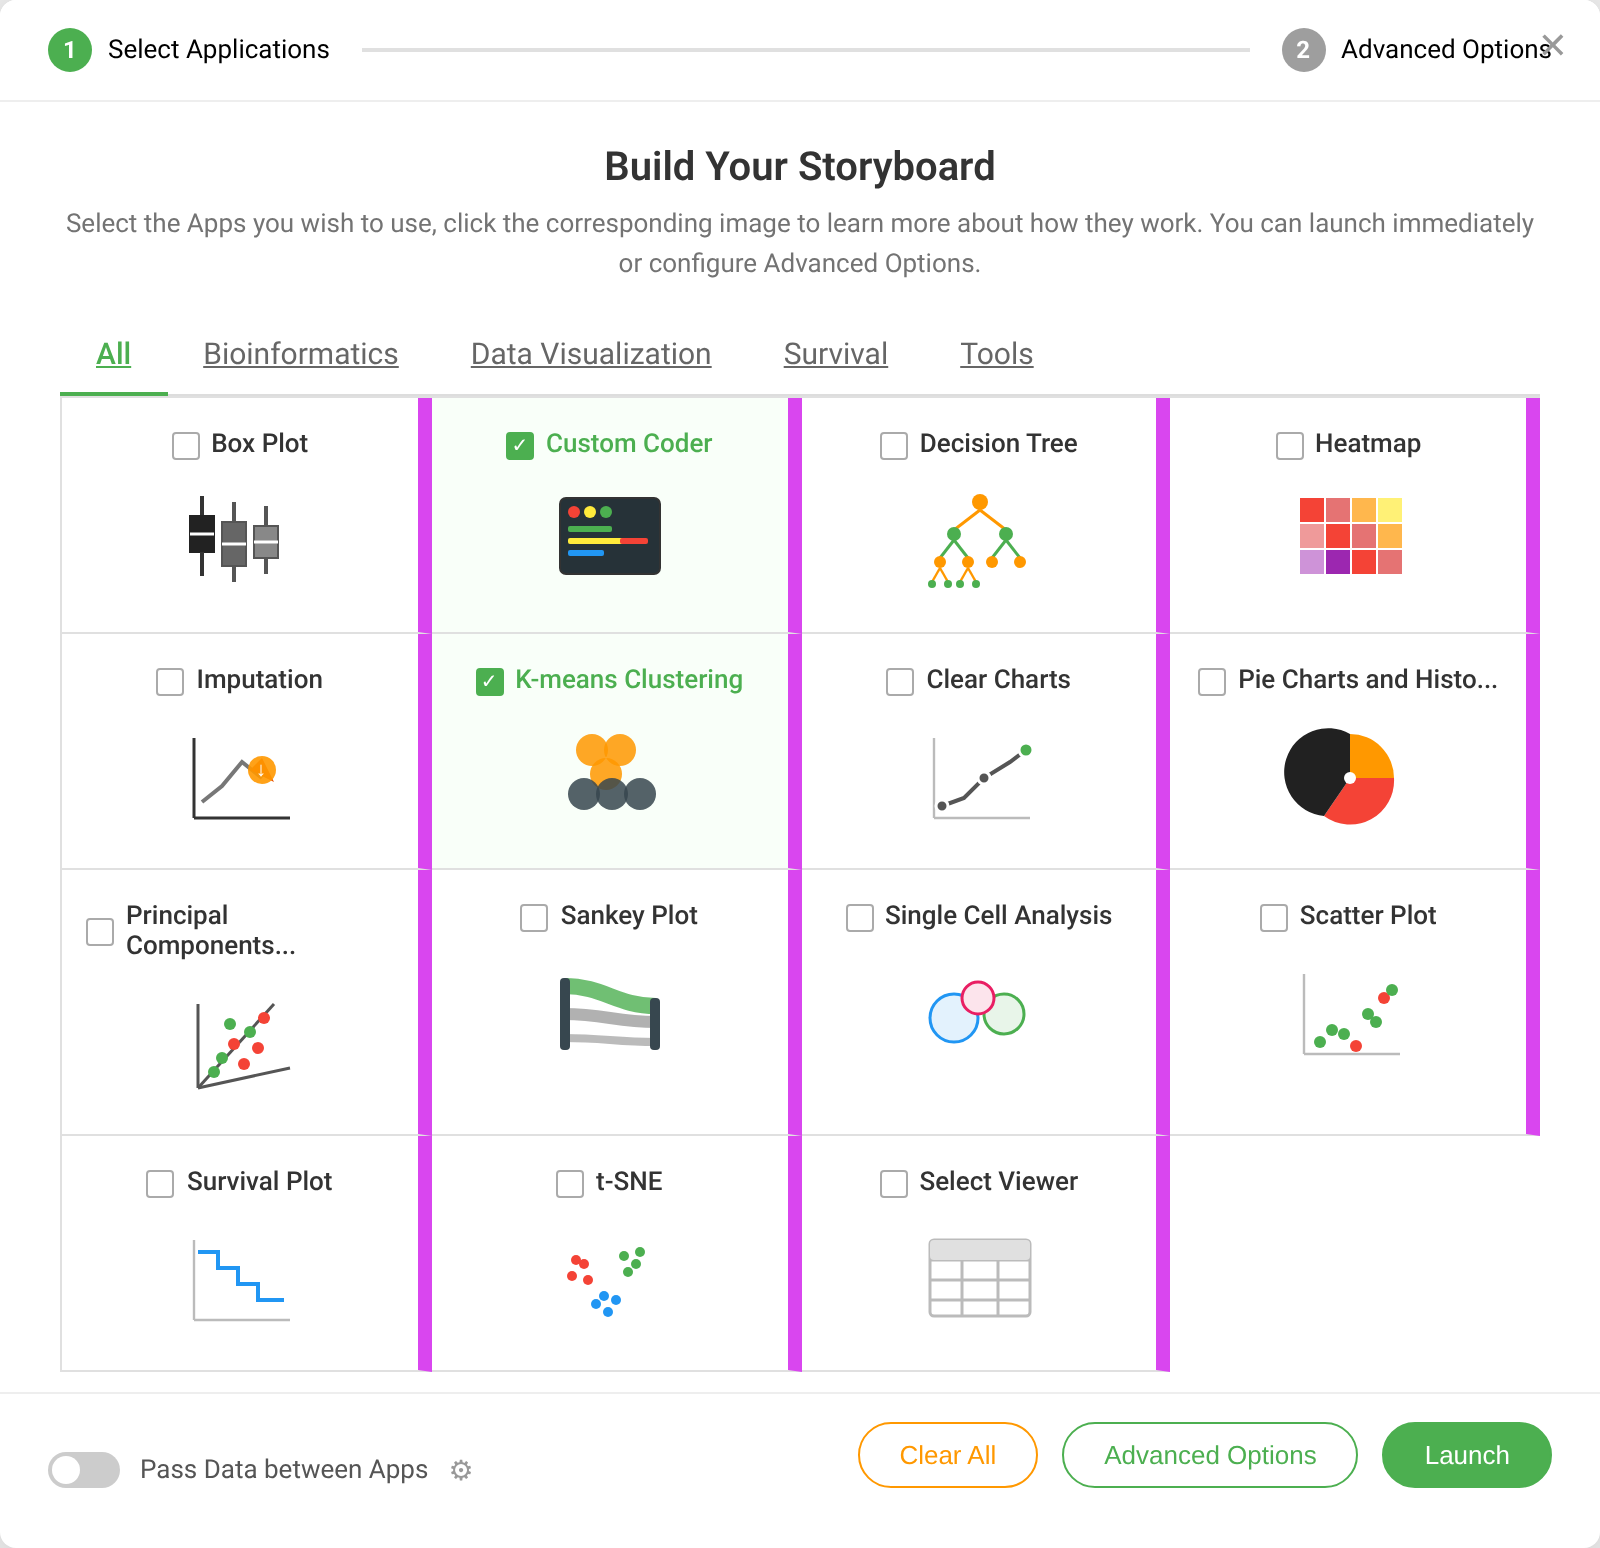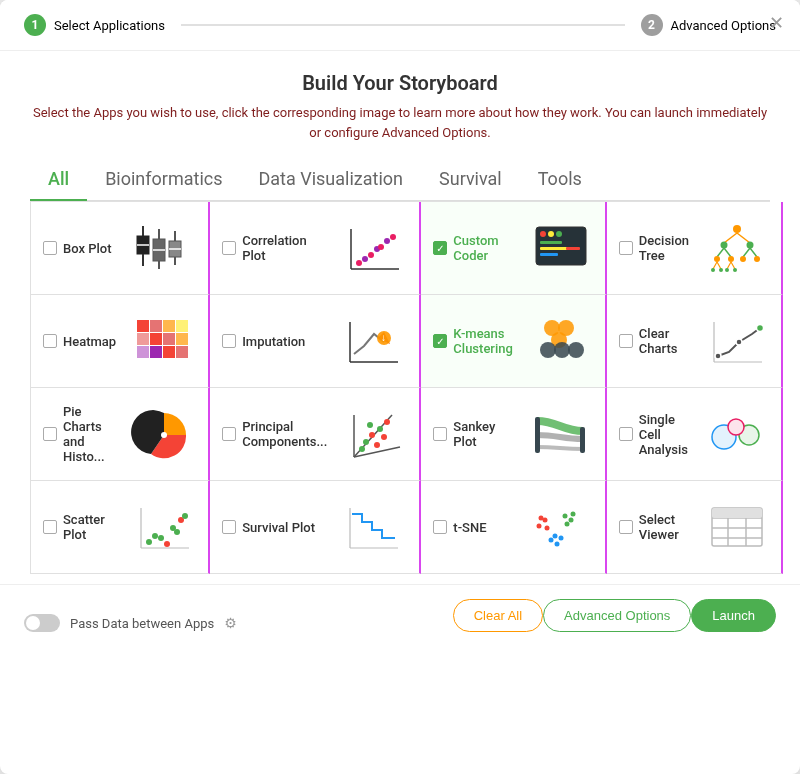--- a/index.html
+++ b/index.html
@@ -68,58 +68,58 @@
     .page-title {
       text-align: center;
       font-size: 20px;
       font-weight: 600;
       color: #333;
       margin-bottom: 8px;
     }
     .page-subtitle {
       text-align: center;
       font-size: 13px;
-      color: #7f1d1d;
+      color: #737373;
       margin-bottom: 16px;
       line-height: 1.5;
     }
     .tabs {
       display: flex;
       border-bottom: 1px solid #ddd;
       margin-bottom: 0;
     }
     .tab {
       padding: 10px 18px;
-      font-size: 18px;
+      font-size: 15px;
       color: #666;
       cursor: pointer;
       border-bottom: 2px solid transparent;
       margin-bottom: -1px;
+      text-decoration: underline;
     }
     .tab.active {
       color: #4caf50;
       border-bottom: 2px solid #4caf50;
       font-weight: 500;
     }
     .apps-grid {
       display: grid;
       grid-template-columns: repeat(4, 1fr);
       border-left: 1px solid #e0e0e0;
       border-top: 1px solid #e0e0e0;
     }
     .app-cell {
-      border-right: 2px solid #d946ef;
+      border-right: 7px solid #d946ef;
       border-bottom: 1px solid #e0e0e0;
       padding: 16px 12px;
       display: flex;
-      flex-direction: row;
+      flex-direction: column;
       align-items: center;
       gap: 10px;
       cursor: pointer;
-      justify-content: space-between;
     }
     .app-label {
       display: flex;
       align-items: center;
       gap: 6px;
       font-size: 13px;
       color: #333;
       font-weight: 500;
     }
     .app-label.selected { color: #4caf50; }
@@ -174,20 +174,21 @@
       width: 14px;
       height: 14px;
       background: white;
       border-radius: 50%;
       position: absolute;
       top: 2px;
       left: 2px;
     }
     .footer-actions {
       display: flex;
+      gap: 12px;
       align-items: center;
     }
     .btn {
       padding: 8px 20px;
       border-radius: 20px;
       font-size: 13px;
       cursor: pointer;
       border: 1.5px solid transparent;
       font-weight: 500;
     }
@@ -257,39 +258,20 @@
             <line x1="24" y1="29" x2="36" y2="29" stroke="#fff" stroke-width="1.5"></line>
 
             <line x1="46" y1="10" x2="46" y2="20" stroke="#555" stroke-width="2"></line>
             <rect x="40" y="20" width="12" height="16" fill="#888" stroke="#555"></rect>
             <line x1="46" y1="36" x2="46" y2="44" stroke="#555" stroke-width="2"></line>
             <line x1="40" y1="28" x2="52" y2="28" stroke="#fff" stroke-width="1.5"></line>
           </svg>
         </div>
       </div>
 
-      <div class="app-cell">
-        <div class="app-label">
-          <span class="checkbox"></span>
-          <span>Correlation Plot</span>
-        </div>
-        <div class="app-icon">
-          <svg width="65" height="55" viewBox="0 0 65 55">
-            <line x1="10" y1="48" x2="10" y2="8" stroke="#333" stroke-width="1.5"></line>
-            <line x1="10" y1="48" x2="58" y2="48" stroke="#333" stroke-width="1.5"></line>
-            <circle cx="18" cy="42" r="3" fill="#e91e63"></circle>
-            <circle cx="24" cy="38" r="3" fill="#9c27b0"></circle>
-            <circle cx="30" cy="34" r="3" fill="#e91e63"></circle>
-            <circle cx="36" cy="28" r="3" fill="#9c27b0"></circle>
-            <circle cx="40" cy="26" r="3" fill="#e91e63"></circle>
-            <circle cx="46" cy="20" r="3" fill="#9c27b0"></circle>
-            <circle cx="52" cy="16" r="3" fill="#e91e63"></circle>
-          </svg>
-        </div>
-      </div>
 
       <div class="app-cell" style="background:#f9fff9;">
         <div class="app-label selected">
           <span class="checkbox checked">✓</span>
           <span>Custom Coder</span>
         </div>
         <div class="app-icon">
           <svg width="65" height="55" viewBox="0 0 65 55">
             <rect x="8" y="6" width="50" height="38" rx="3" fill="#263238" stroke="#333" stroke-width="1"></rect>
             <circle cx="15" cy="13" r="3" fill="#f44336"></circle>

